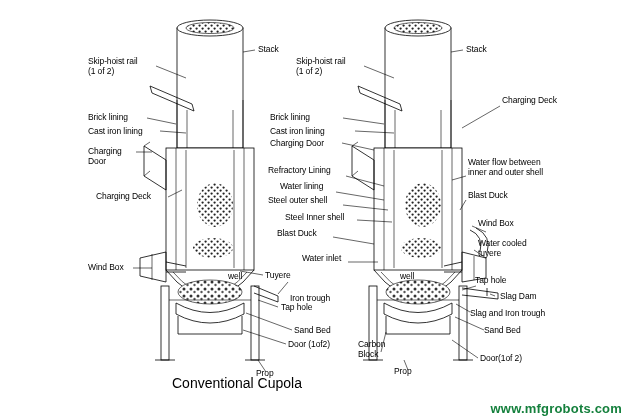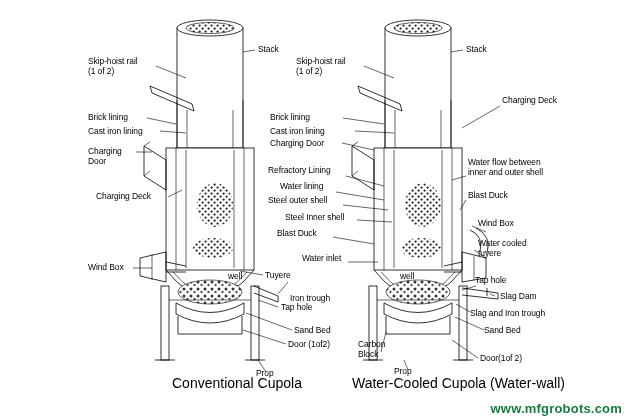--- a/index.html
+++ b/index.html
@@ -220,16 +220,15 @@
   <div class="lbl" style="left:500px;top:291px;">Slag Dam</div>
   <div class="lbl" style="left:470px;top:308px;">Slag and Iron trough</div>
   <div class="lbl" style="left:484px;top:325px;">Sand Bed</div>
   <div class="lbl" style="left:400px;top:271px;">well</div>
   <div class="lbl" style="left:358px;top:339px;">Carbon
 Block</div>
   <div class="lbl" style="left:480px;top:353px;">Door(1of 2)</div>
   <div class="lbl" style="left:394px;top:366px;">Prop</div>
 
   <div class="cap" style="left:172px;top:378px;">Conventional Cupola</div>
-  <div class="cap" style="left:352px;top:378px;">Water-Cooled Cupola (Water-wall)</div>
 
   <div class="wm">www.mfgrobots.com</div>
 </div>
 
 </body></html>

